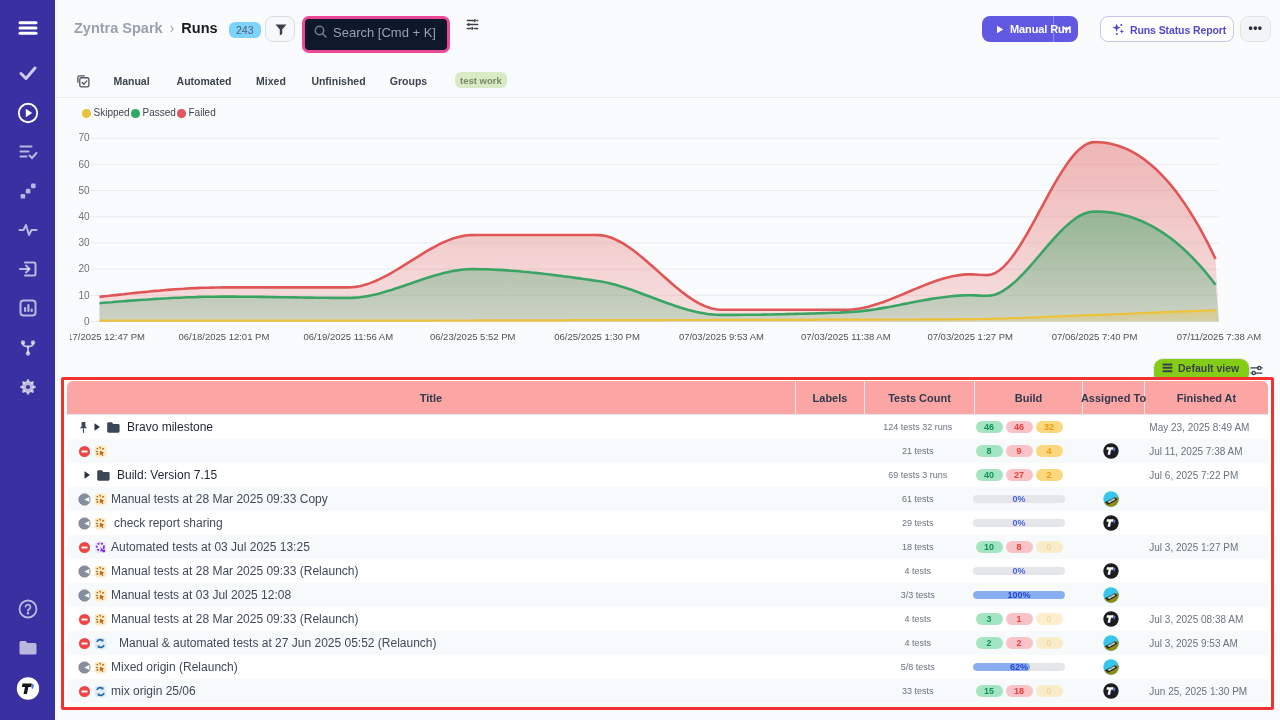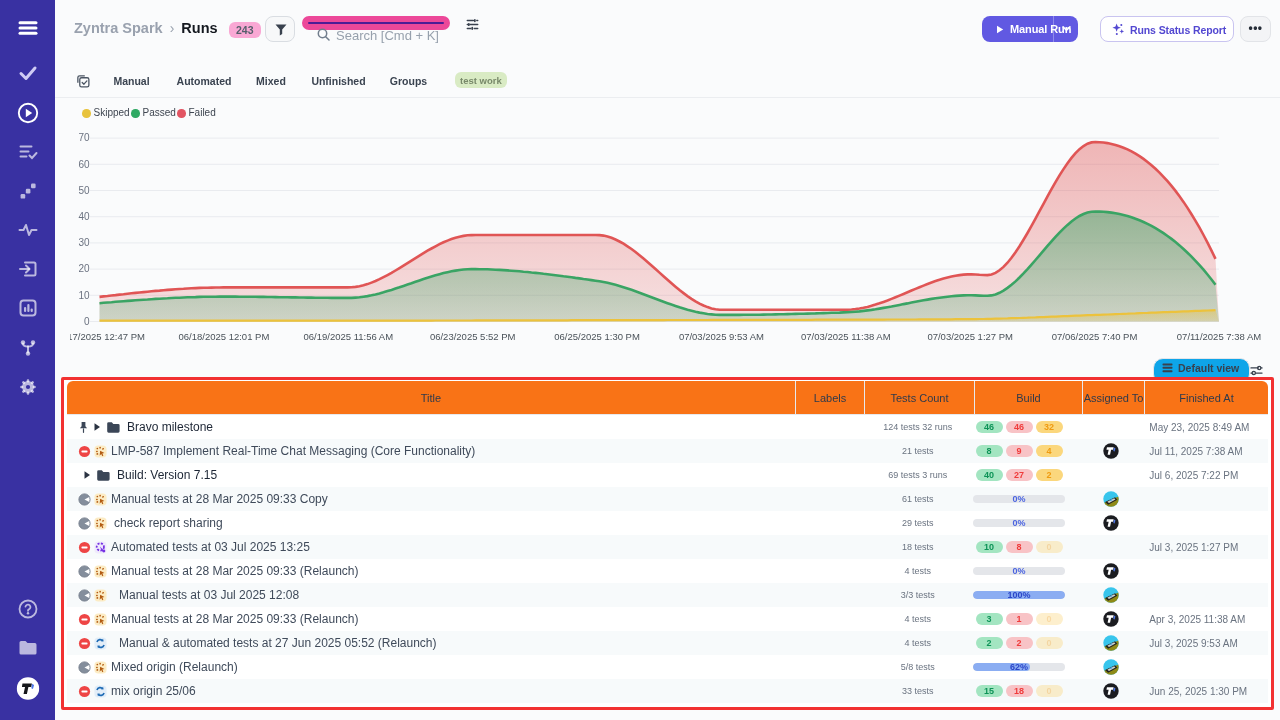--- a/index.html
+++ b/index.html
@@ -1,49 +1,49 @@
 <!DOCTYPE html>
 <html><head><meta charset="utf-8"><style>
 * { margin:0; padding:0; box-sizing:border-box; }
 html,body { width:1280px; height:720px; overflow:hidden; font-family:"Liberation Sans",sans-serif; background:#fafbfc; }
 .sidebar { position:fixed; left:0; top:0; width:55px; height:720px; background:#3931a2; z-index:50; }
 .sbi { position:absolute; left:50%; transform:translateX(-50%); }
 .main { position:absolute; left:54px; top:0; width:1226px; height:720px; }
 .crumb { position:absolute; left:20px; top:20px; font-size:14.5px; color:#99a1ae; font-weight:700; }
 .crumb .sep { color:#9aa3af; font-weight:400; margin:0 7px; font-size:14px; }
 .crumb .cur { color:#14181f; letter-spacing:0; }
-.badge243 { position:absolute; left:175px; top:22px; background:#f9a8d4; color:#555e6b; font-size:10.5px; font-weight:700; padding:2px 7px; border-radius:6px; }
+.badge243 { position:absolute; left:175px; top:22px; background:#7dd3fc; color:#555e6b; font-size:10.5px; font-weight:400; padding:2px 7px; border-radius:6px; }
 .btn-filter { position:absolute; left:211px; top:16px; width:30px; height:26px; border:1px solid #d9dde2; border-radius:8px; background:#f7f8f9; }
 .btn-filter svg { position:absolute; left:8px; top:6px; }
-.search { position:absolute; left:248px; top:16px; width:148px; height:14px; border:6px solid #ec4899; border-radius:7px; background:#4c1d95; }
+.search { position:absolute; left:248px; top:16px; width:148px; height:37px; border:3px solid #ec4899; border-radius:7px; background:#0f172a; }
 .search svg { position:absolute; left:9px; top:6px; }
 .search span { position:absolute; left:28px; top:6px; font-size:13px; color:#97a1ad; }
 .cfg1 { position:absolute; left:412px; top:17px; }
 .btn-run { position:absolute; left:928px; top:16px; width:96px; height:26px; background:#6159e2; border-radius:8px; color:#fff; }
 .btn-run .lbl { position:absolute; left:28px; top:6.5px; font-size:11px; font-weight:700; letter-spacing:-0.1px; }
 .btn-run .tri { position:absolute; left:14px; top:8.5px; }
 .btn-run .div { position:absolute; right:24px; top:0; width:1px; height:26px; background:rgba(255,255,255,0.30); }
 .btn-run .chev { position:absolute; right:7px; top:10px; }
 .btn-report { position:absolute; left:1046px; top:16px; width:134px; height:26px; background:#fff; border:1px solid #c9c4f0; border-radius:8px; }
 .btn-report .lbl { position:absolute; left:29px; top:7px; font-size:10.5px; font-weight:700; color:#5348d1; letter-spacing:-0.1px; white-space:nowrap; }
 .btn-report svg { position:absolute; left:10px; top:5px; }
 .btn-more { position:absolute; left:1186px; top:16px; width:31px; height:26px; background:#f3f4f6; border:1px solid #e2e4e8; border-radius:8px; color:#262d38; text-align:center; font-weight:700; font-size:12px; line-height:23px; letter-spacing:0.5px; }
 .tabs { position:absolute; left:0; top:55px; width:1226px; height:43px; border-bottom:1px solid #ebedf0; }
 .tabs .ic { position:absolute; left:23px; top:20px; }
 .tab { position:absolute; top:20px; font-size:10.5px; font-weight:700; color:#3a4350; transform:translateX(-50%); white-space:nowrap; }
 .pill-tw { position:absolute; left:401px; top:17px; background:#d9ebc4; color:#78896a; font-size:9.5px; font-weight:700; padding:2.5px 5px; border-radius:6px; height:16px; }
 .legend { position:absolute; top:107px; font-size:10px; color:#3f4651; }
 .legend i { display:inline-block; width:8.5px; height:8.5px; border-radius:50%; margin-right:3px; vertical-align:-1.5px; }
 .chartwrap { position:absolute; left:16px; top:0; width:1210px; height:348px; overflow:hidden; }
 .chart { position:absolute; left:0; top:0; }
-.dview { position:absolute; left:1099px; top:358px; height:26px; background:#0ea5e9; border:1px solid #e4e6ea; border-radius:10px; font-size:10.5px; font-weight:700; color:#39414e; padding:2.5px 10px 0 24px; }
+.dview { position:absolute; left:1099px; top:358px; height:26px; background:#84cc16; border:1px solid #e4e6ea; border-radius:10px; font-size:10.5px; font-weight:700; color:#39414e; padding:2.5px 10px 0 24px; }
 .dview svg { position:absolute; left:8px; top:4px; }
 .cfg2 { position:absolute; left:1196px; top:362px; }
 .tbl { position:absolute; left:7px; top:377px; width:1213px; height:333px; border:3px solid #f23131; border-radius:2px; background:#fff; padding:1px 3px 0 3px; }
-.thead { display:flex; height:34px; background:#f97316; border-bottom:1px solid #e7e9ed; border-radius:6px 6px 0 0; font-size:11px; font-weight:400; color:#2f3a4c; }
+.thead { display:flex; height:34px; background:#fca5a5; border-bottom:1px solid #e7e9ed; border-radius:6px 6px 0 0; font-size:11px; font-weight:700; color:#2f3a4c; }
 .thead > div { border-right:1px solid #e7e9ed; display:flex; align-items:center; justify-content:center; white-space:nowrap; }
 .thead > div:last-child { border-right:none;text-align:center; }
 .row { display:flex; height:24px; font-size:12px; color:#3f4a5a; background:#fff; }
 .row.alt { background:#f7fafb; }
 .c-title { width:729px; display:flex; align-items:center; padding-left:11px; white-space:nowrap; overflow:hidden; }
 .c-lab { width:69px; }
 .c-tests { width:110px; display:flex; align-items:center; justify-content:center; font-size:9px; color:#6a7380; }
 .c-stat { width:108px; display:flex; align-items:center; justify-content:center; gap:3px; padding-right:15px; }
 .c-asg { width:62px; display:flex; align-items:center; justify-content:center; }
 .c-fin { width:126px; display:flex; align-items:center; font-size:10px; color:#6a7380; padding-left:7px; white-space:nowrap; }
@@ -334,21 +334,20 @@
             <svg width="13" height="13" viewBox="0 0 14 14">
               <rect x="0.5" y="0.5" width="13" height="13" rx="4" fill="#fcecc5"></rect>
               <path d="M6.6,6.2 L11.3,8.6 L8.9,9.2 L10.1,11.4 L8.9,12 L7.8,9.8 L6.1,11.5 Z" fill="#b35c12"></path>
               <circle cx="3.6" cy="3.8" r="0.9" fill="#b35c12"></circle>
               <circle cx="6.6" cy="2.9" r="0.9" fill="#b35c12"></circle>
               <rect x="8.6" y="3.4" width="2.2" height="1.5" rx="0.7" fill="#b35c12" transform="rotate(-25 9.7 4.1)"></rect>
               <rect x="2.2" y="6.2" width="1.9" height="1.6" rx="0.7" fill="#b35c12"></rect>
               <circle cx="3.6" cy="9.6" r="1" fill="#b35c12"></circle>
             </svg>
           </span>
-          <span class="t-title" style="margin-left:4px">LMP-587 Implement Real-Time Chat Messaging (Core Functionality)</span>
         </div>
         <div class="c-lab"></div>
         <div class="c-tests">21 tests</div>
         <div class="c-stat">
           <span class="pill pg">8</span>
           <span class="pill pr">9</span>
           <span class="pill py">4</span>
         </div>
         <div class="c-asg">
           <svg width="16" height="16" viewBox="0 0 17 17">
@@ -547,21 +546,21 @@
             <svg width="13" height="13" viewBox="0 0 14 14">
               <rect x="0.5" y="0.5" width="13" height="13" rx="4" fill="#fcecc5"></rect>
               <path d="M6.6,6.2 L11.3,8.6 L8.9,9.2 L10.1,11.4 L8.9,12 L7.8,9.8 L6.1,11.5 Z" fill="#b35c12"></path>
               <circle cx="3.6" cy="3.8" r="0.9" fill="#b35c12"></circle>
               <circle cx="6.6" cy="2.9" r="0.9" fill="#b35c12"></circle>
               <rect x="8.6" y="3.4" width="2.2" height="1.5" rx="0.7" fill="#b35c12" transform="rotate(-25 9.7 4.1)"></rect>
               <rect x="2.2" y="6.2" width="1.9" height="1.6" rx="0.7" fill="#b35c12"></rect>
               <circle cx="3.6" cy="9.6" r="1" fill="#b35c12"></circle>
             </svg>
           </span>
-          <span class="t-title" style="margin-left:12px">Manual tests at 03 Jul 2025 12:08</span>
+          <span class="t-title" style="margin-left:4px">Manual tests at 03 Jul 2025 12:08</span>
         </div>
         <div class="c-lab"></div>
         <div class="c-tests">3/3 tests</div>
         <div class="c-stat">
           <div class="bar">
             <div class="barfill" style="width:100%"></div>
             <span class="bartxt" style="color:#2b46c8">100%</span>
           </div>
         </div>
         <div class="c-asg">
@@ -610,21 +609,21 @@
           <span class="pill pr">1</span>
           <span class="pill py" style="opacity:.38">0</span>
         </div>
         <div class="c-asg">
           <svg width="16" height="16" viewBox="0 0 17 17">
             <circle cx="8.5" cy="8.5" r="8.2" fill="#1b1c20"></circle>
             <path d="M4.2,4.6 h7.1 l-0.5,2.6 h-2.2 l-1.1,5.4 h-2.6 l1.1,-5.4 h-2.3 Z" fill="#fff"></path>
             <path d="M11.6,4.8 l1.6,0.9 -0.9,3.3 -1.3,-0.6 Z" fill="#4f78e8"></path>
           </svg>
         </div>
-        <div class="c-fin">Apr 3, 2025 11:38 AM</div>
+        <div class="c-fin">Jul 3, 2025 08:38 AM</div>
       </div>
 <div class="row alt">
         <div class="c-title">
           <span class="ti">
             <svg width="13" height="13" viewBox="0 0 13 13">
               <circle cx="6.5" cy="6.5" r="5.6" fill="#ee4545"></circle>
               <rect x="3.4" y="5.6" width="6.2" height="1.8" rx="0.9" fill="#fff"></rect>
             </svg>
           </span>
           <span class="ti" style="margin-left:3px">

